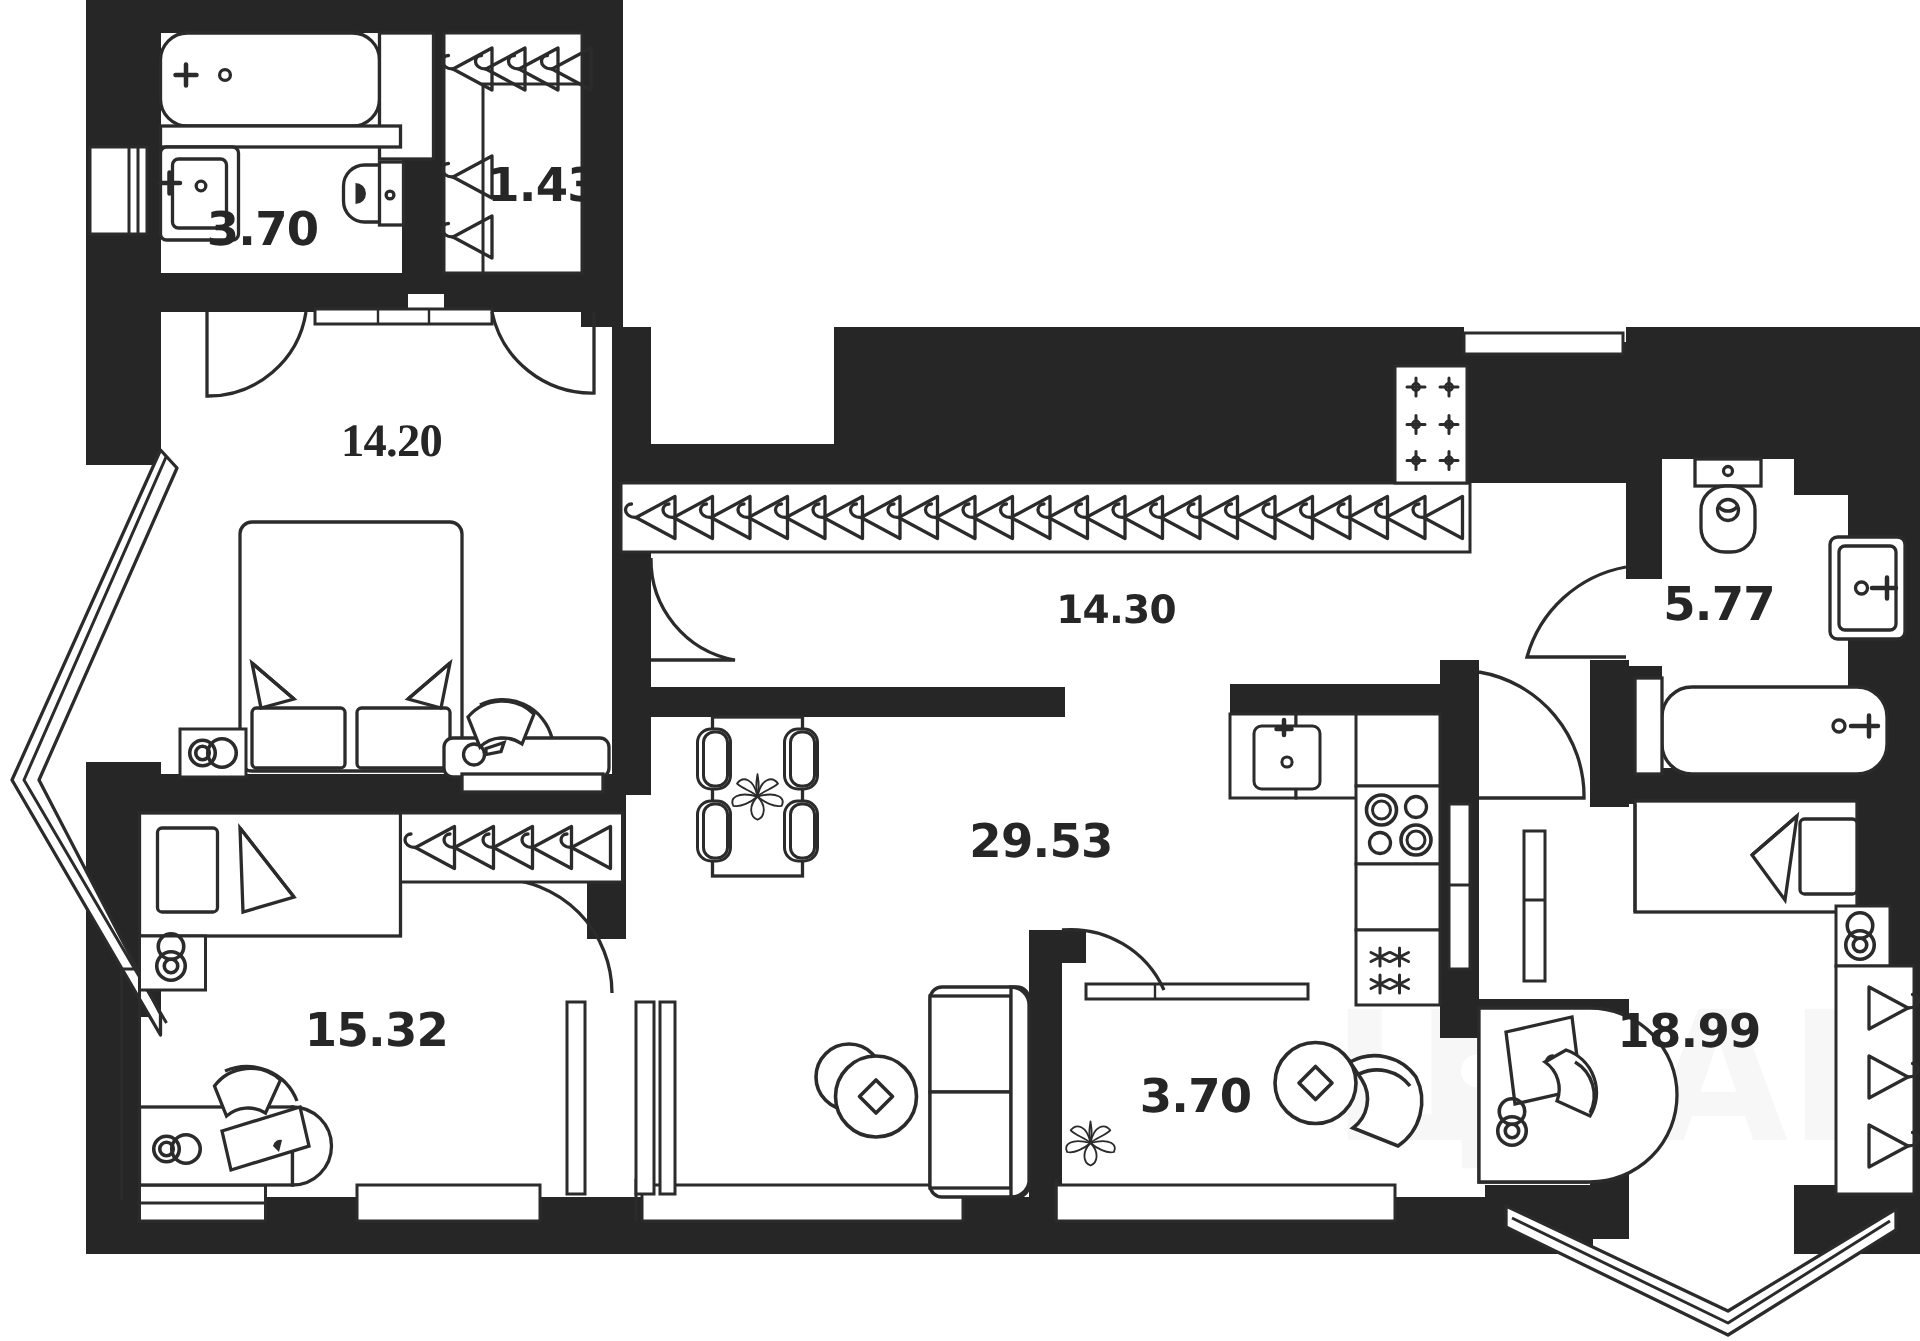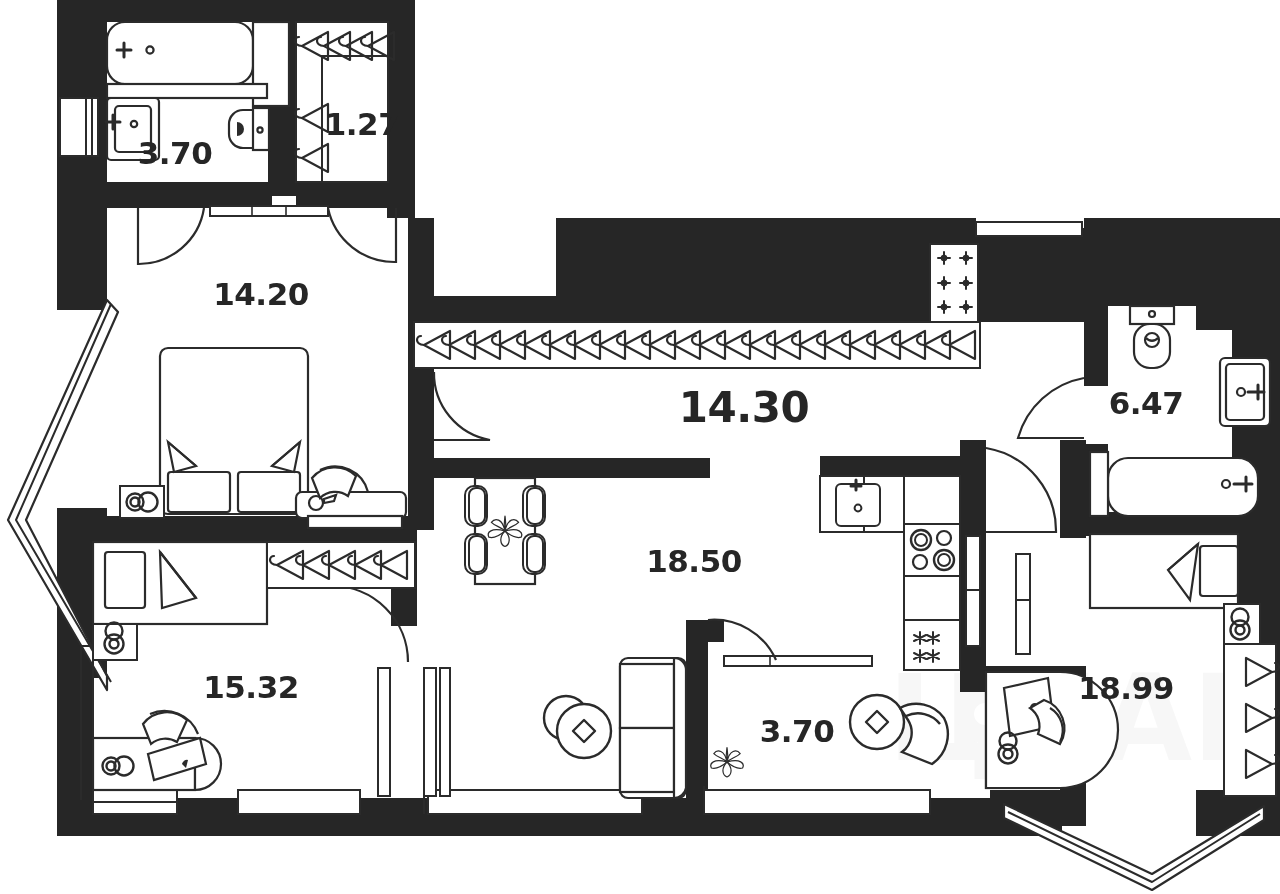--- a/index.html
+++ b/index.html
@@ -485,22 +485,22 @@
       <path d="M1016,600 L1030,600"></path>
     </g>
 
     <g fill="none" stroke="#2b2b2b" stroke-width="2">
       <path d="M1090,536 L1090,608"></path>
     </g>
 
   </svg>
 
   <div class="area-label" style="left:175px;top:153px;font-size:31px;">3.70</div>
-  <div class="area-label" style="left:362px;top:124px;font-size:31px;">1.27</div>
-  <div class="area-label" style="left:261px;top:294px;font-size:31px;">14.20</div>
-  <div class="area-label" style="left:744px;top:407px;font-size:42px;">14.30</div>
-  <div class="area-label" style="left:1146px;top:403px;font-size:31px;">6.47</div>
-  <div class="area-label" style="left:694px;top:561px;font-size:31px;">18.50</div>
+  <div class="area-label" style="left:362px;top:124px;font-size:31px;">1.43</div>
+  <div class="area-label" style="left:261px;top:294px;font-size:31px;font-family:Liberation Serif, serif;">14.20</div>
+  <div class="area-label" style="left:744px;top:407px;font-size:26px;">14.30</div>
+  <div class="area-label" style="left:1146px;top:403px;font-size:31px;">5.77</div>
+  <div class="area-label" style="left:694px;top:561px;font-size:31px;">29.53</div>
   <div class="area-label" style="left:251px;top:687px;font-size:31px;">15.32</div>
   <div class="area-label" style="left:797px;top:731px;font-size:31px;">3.70</div>
   <div class="area-label" style="left:1126px;top:688px;font-size:31px;">18.99</div>
 
 </div>
 
 </body></html>

